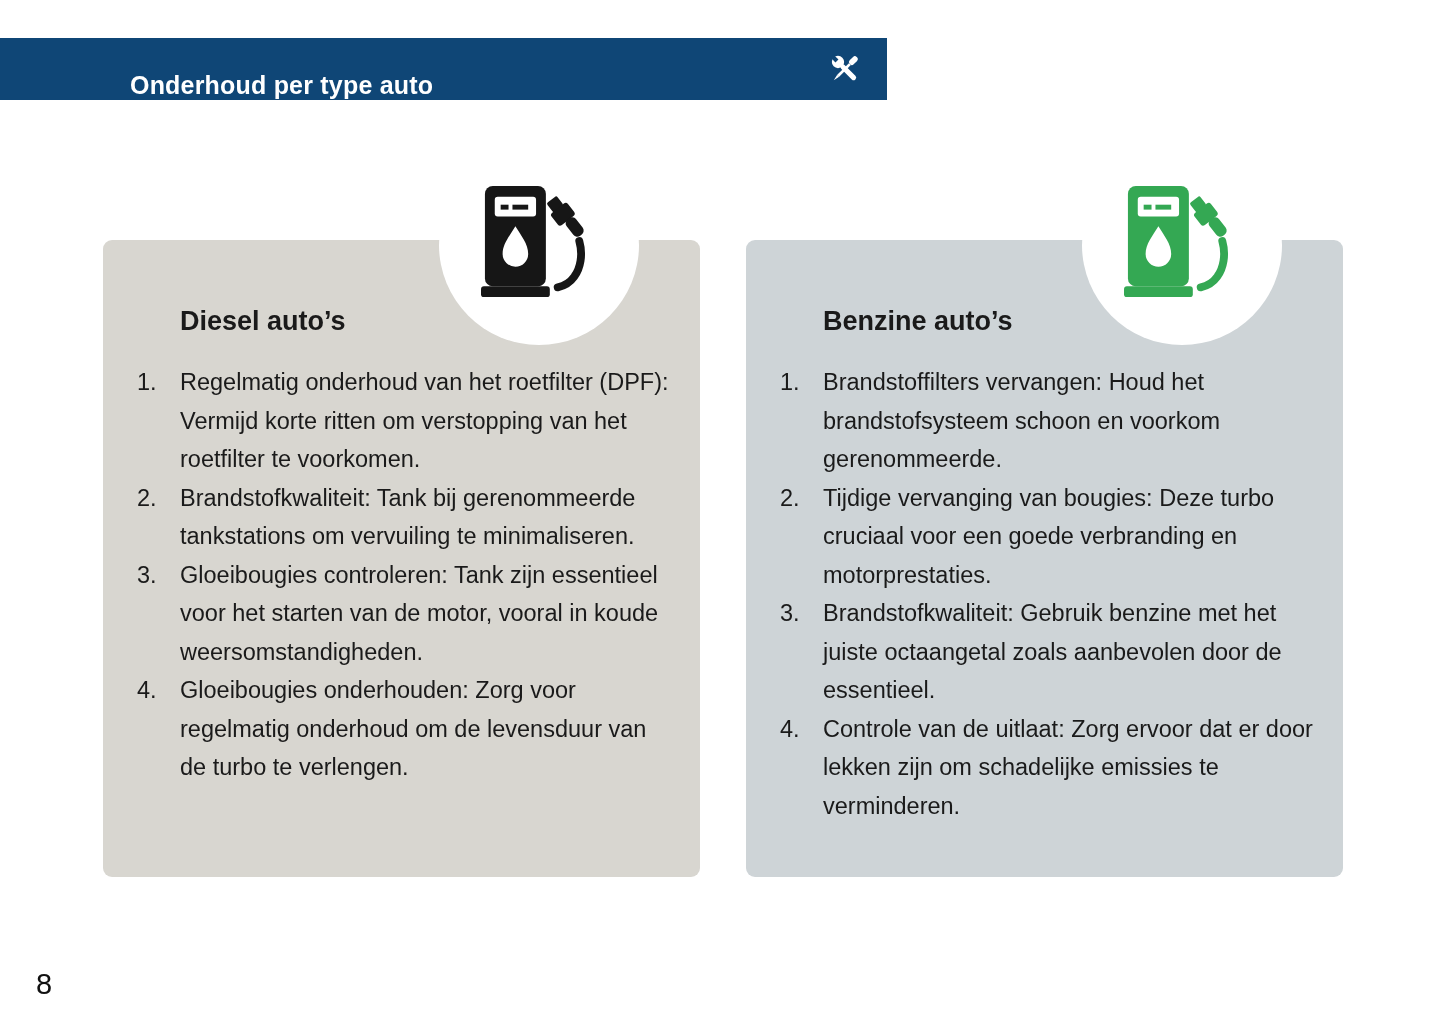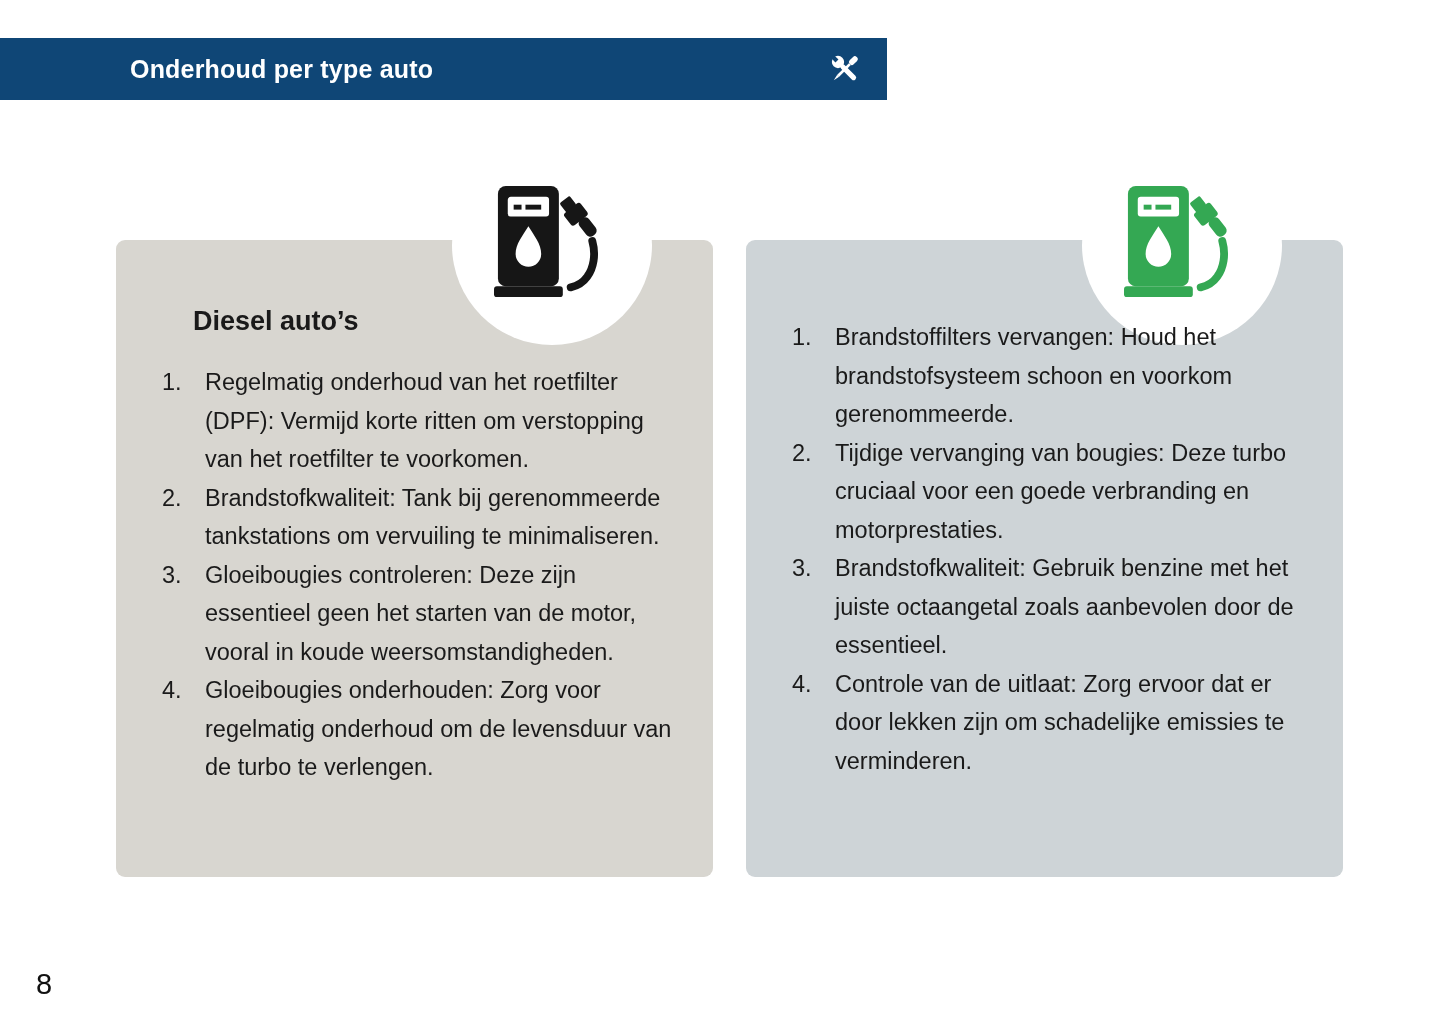--- a/index.html
+++ b/index.html
@@ -7,50 +7,50 @@
   body {
     width:1445px; height:1018px;
     font-family:"Liberation Sans", sans-serif;
     color:#1a1a1a;
   }
   .page { position:relative; width:1445px; height:1018px; background:#ffffff; overflow:hidden; }
 
   
   .topbar {
     position:absolute; left:0; top:38px; width:887px; height:62px;
-    background:#0f4676; display:flex; align-items:center;
+    background:#0f4676; display:flex; align-items:flex-end;
   }
   .topbar-title {
     color:#ffffff; font-size:25px; font-weight:bold; margin-left:130px; letter-spacing:.2px;
   }
   .topbar-icon {
     position:absolute; right:24px; top:50%; transform:translateY(-50%);
     width:36px; height:36px; display:block;
   }
 
   
   .card {
     position:absolute; top:240px; width:597px; height:637px;
     border-radius:9px; padding:66px 28px 0 77px;
   }
-  .card-diesel  { left:116px; background:#d8d6d0; }
+  .card-diesel  { left:103px; background:#d8d6d0; }
   .card-benzine { left:746px; background:#ced4d7; }
 
   .badge {
     position:absolute; left:336px; top:-95px; width:200px; height:200px;
     border-radius:50%; background:#ffffff;
     display:flex; align-items:center; justify-content:center;
   }
   .pump { width:116px; height:118px; display:block; }
   .pump-diesel  { color:#161616; }
   .pump-benzine { color:#34a853; }
 
   .card-title { font-size:27px; font-weight:bold; margin:0 0 26px 0; }
 
-  .card ol { list-style:none; counter-reset:n; margin:12px; padding:0; }
+  .card ol { list-style:none; counter-reset:n; margin:0; padding:0; }
   .card li {
     counter-increment:n; position:relative;
     font-size:23.5px; line-height:38.5px;
   }
   .card li::before {
     content: counter(n) ".";
     position:absolute; left:-43px; top:0;
   }
 
   .page-number {
@@ -100,21 +100,21 @@
           <rect x="77" y="19" width="21" height="16" rx="3"></rect>
           <rect x="83" y="34" width="12" height="21" rx="5"></rect>
         </g>
         <path d="M100 56 c4 14 1 28 -5 36 -5 7 -12 10 -17 11" fill="none" stroke="currentColor" stroke-width="8" stroke-linecap="round"></path>
       </svg>
     </div>
     <h2 class="card-title">Diesel auto’s</h2>
     <ol>
       <li>Regelmatig onderhoud van het roetfilter (DPF): Vermijd korte ritten om verstopping van het roetfilter te voorkomen.</li>
       <li>Brandstofkwaliteit: Tank bij gerenommeerde tankstations om vervuiling te minimaliseren.</li>
-      <li>Gloeibougies controleren: Deze zijn essentieel geen het starten van de motor, vooral in koude weersomstandigheden.</li>
+      <li>Gloeibougies controleren: Tank zijn essentieel voor het starten van de motor, vooral in koude weersomstandigheden.</li>
       <li>Gloeibougies onderhouden: Zorg voor regelmatig onderhoud om de levensduur van de turbo te verlengen.</li>
     </ol>
   </section>
 
   <section class="card card-benzine">
     <div class="badge">
       <svg class="pump pump-benzine" viewBox="0 0 118 120" aria-hidden="true">
         <g fill="currentColor">
           <rect x="4" y="0" width="62" height="102" rx="8"></rect>
           <rect x="0" y="102" width="70" height="11" rx="3"></rect>
@@ -124,20 +124,21 @@
         <rect x="32" y="19" width="16" height="5" fill="currentColor"></rect>
         <path d="M35 41 C29 51 22 59 22 69 a13 13 0 0 0 26 0 C48 59 41 51 35 41 Z" fill="#ffffff"></path>
         <g transform="rotate(-38 88 34)" fill="currentColor">
           <rect x="81" y="8" width="13" height="12" rx="2"></rect>
           <rect x="77" y="19" width="21" height="16" rx="3"></rect>
           <rect x="83" y="34" width="12" height="21" rx="5"></rect>
         </g>
         <path d="M100 56 c4 14 1 28 -5 36 -5 7 -12 10 -17 11" fill="none" stroke="currentColor" stroke-width="8" stroke-linecap="round"></path>
       </svg>
     </div>
+    <h2 class="card-title">Benzine auto’s</h2>
     <ol>
       <li>Brandstoffilters vervangen: Houd het brandstofsysteem schoon en voorkom gerenommeerde.</li>
       <li>Tijdige vervanging van bougies: Deze turbo cruciaal voor een goede verbranding en motorprestaties.</li>
       <li>Brandstofkwaliteit: Gebruik benzine met het juiste octaangetal zoals aanbevolen door de essentieel.</li>
       <li>Controle van de uitlaat: Zorg ervoor dat er door lekken zijn om schadelijke emissies te verminderen.</li>
     </ol>
   </section>
 
   <div class="page-number">8</div>
 </div>

